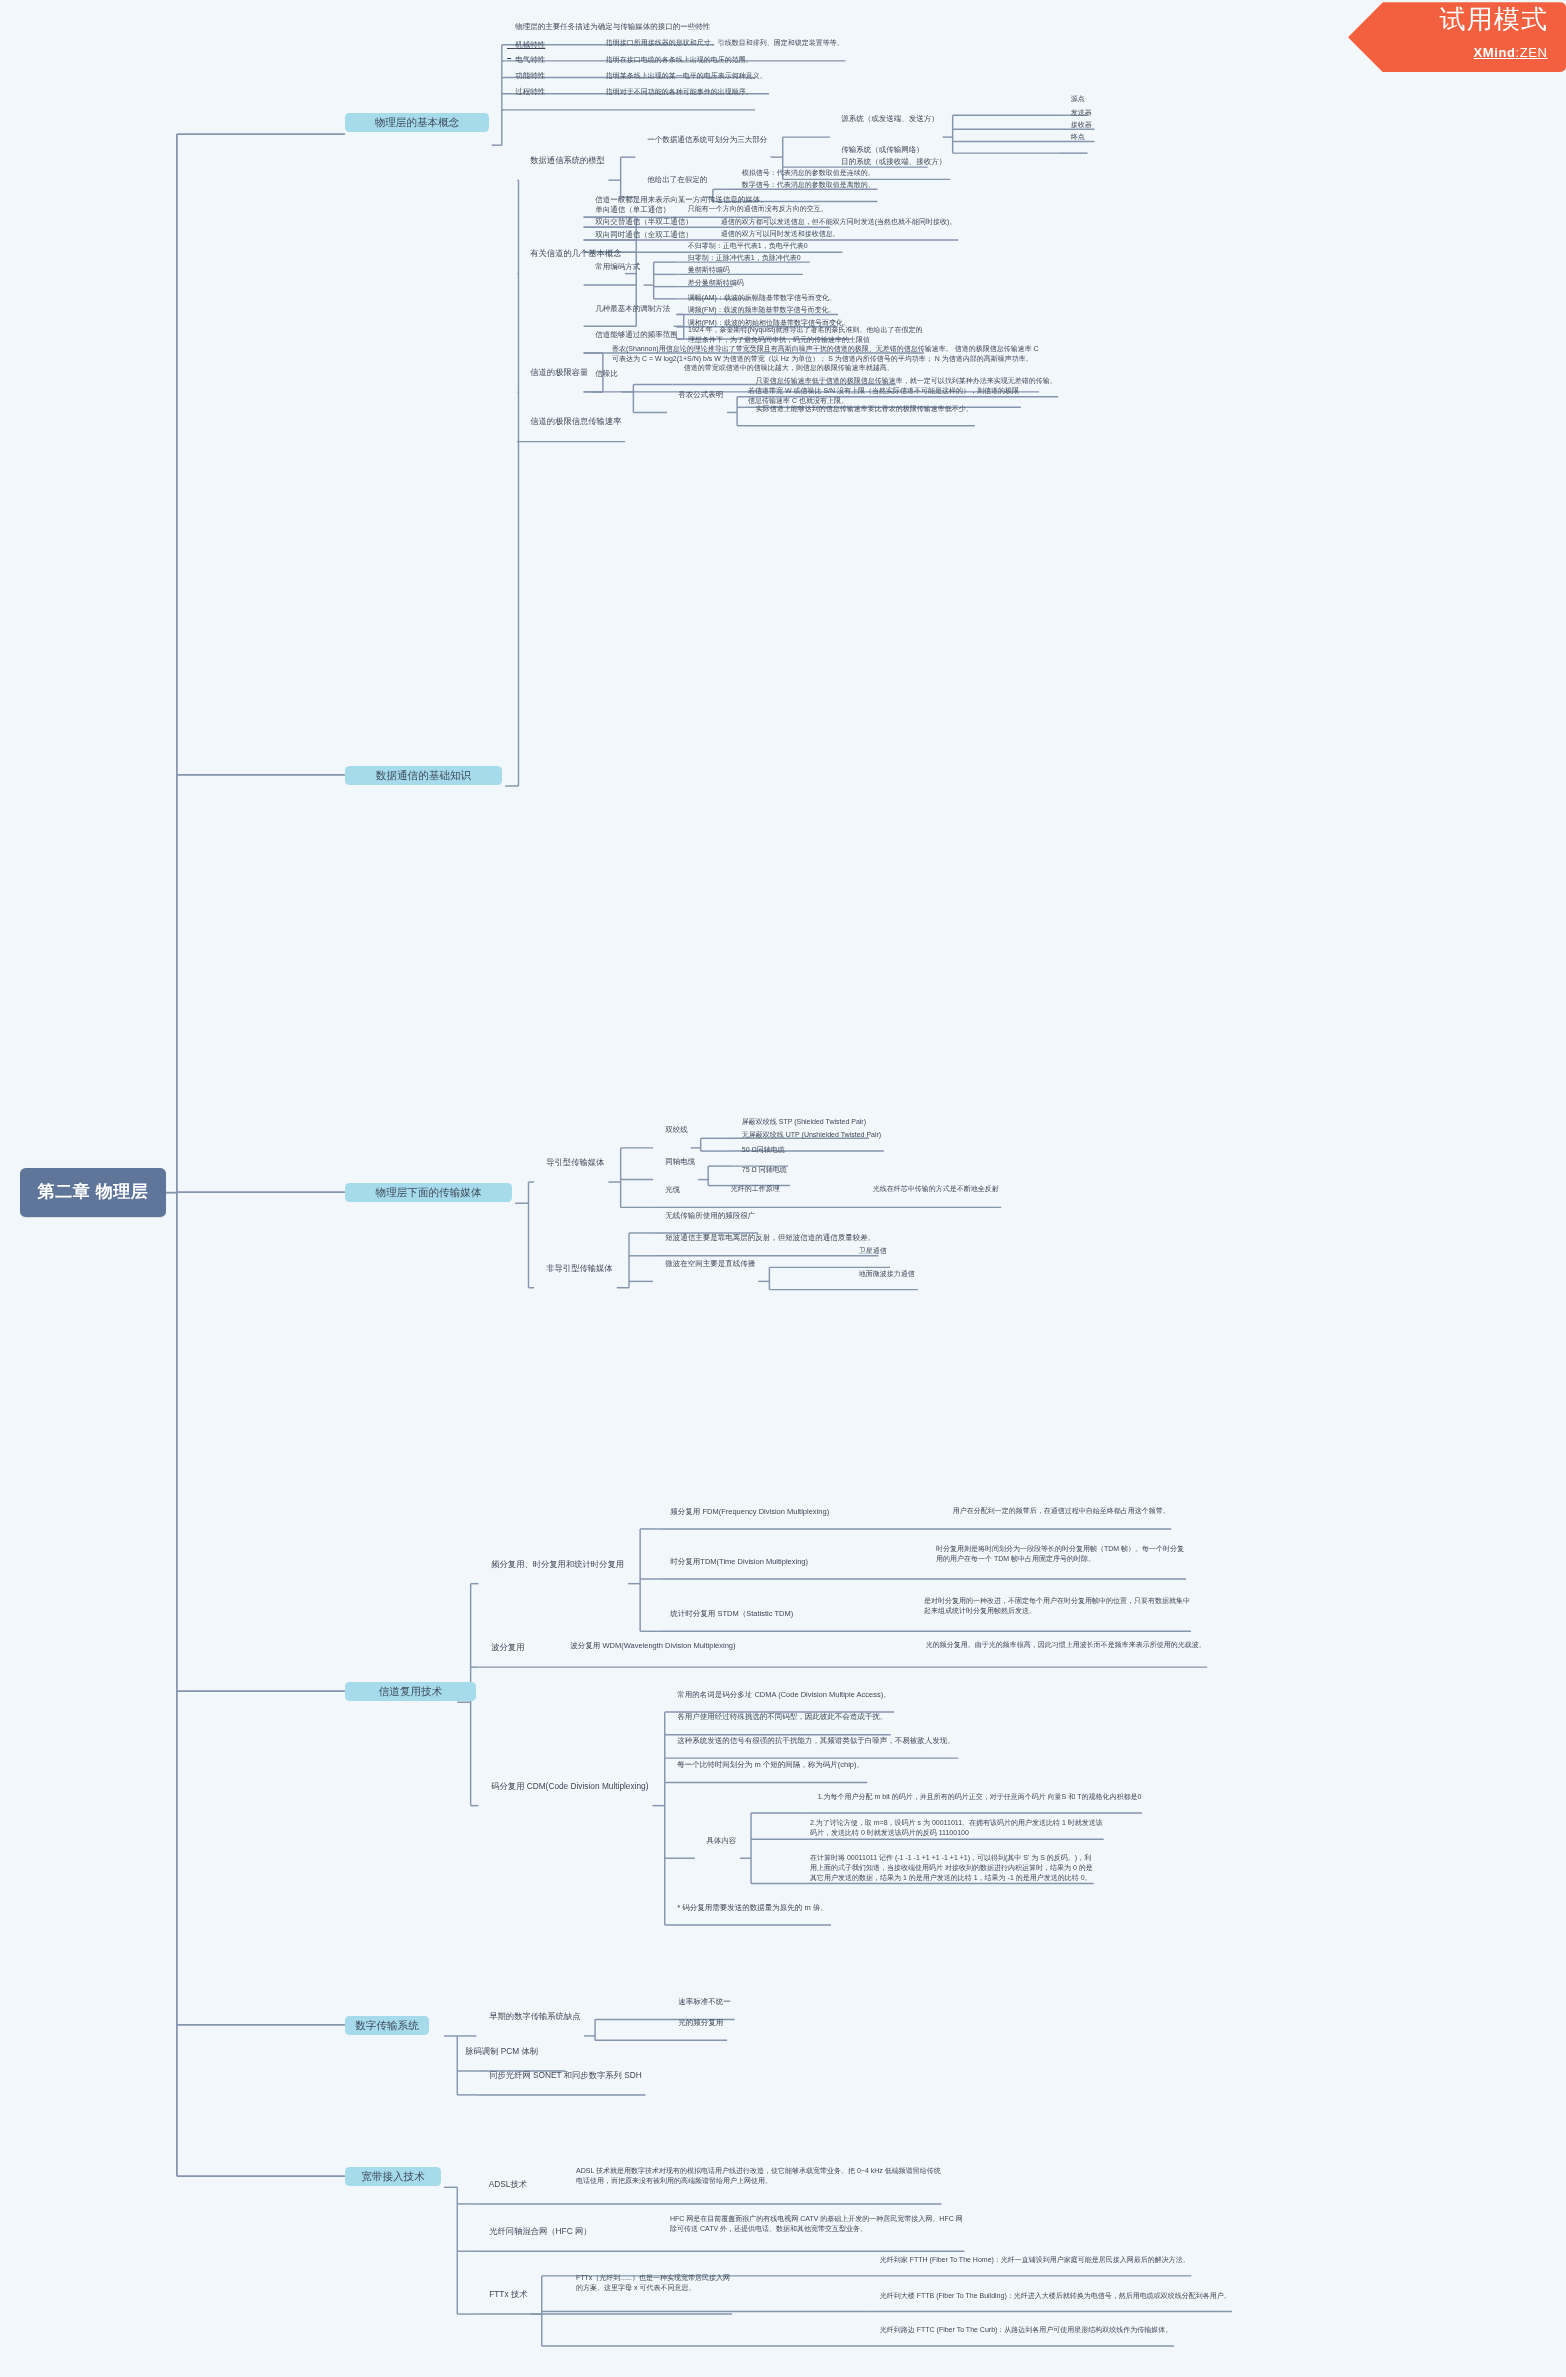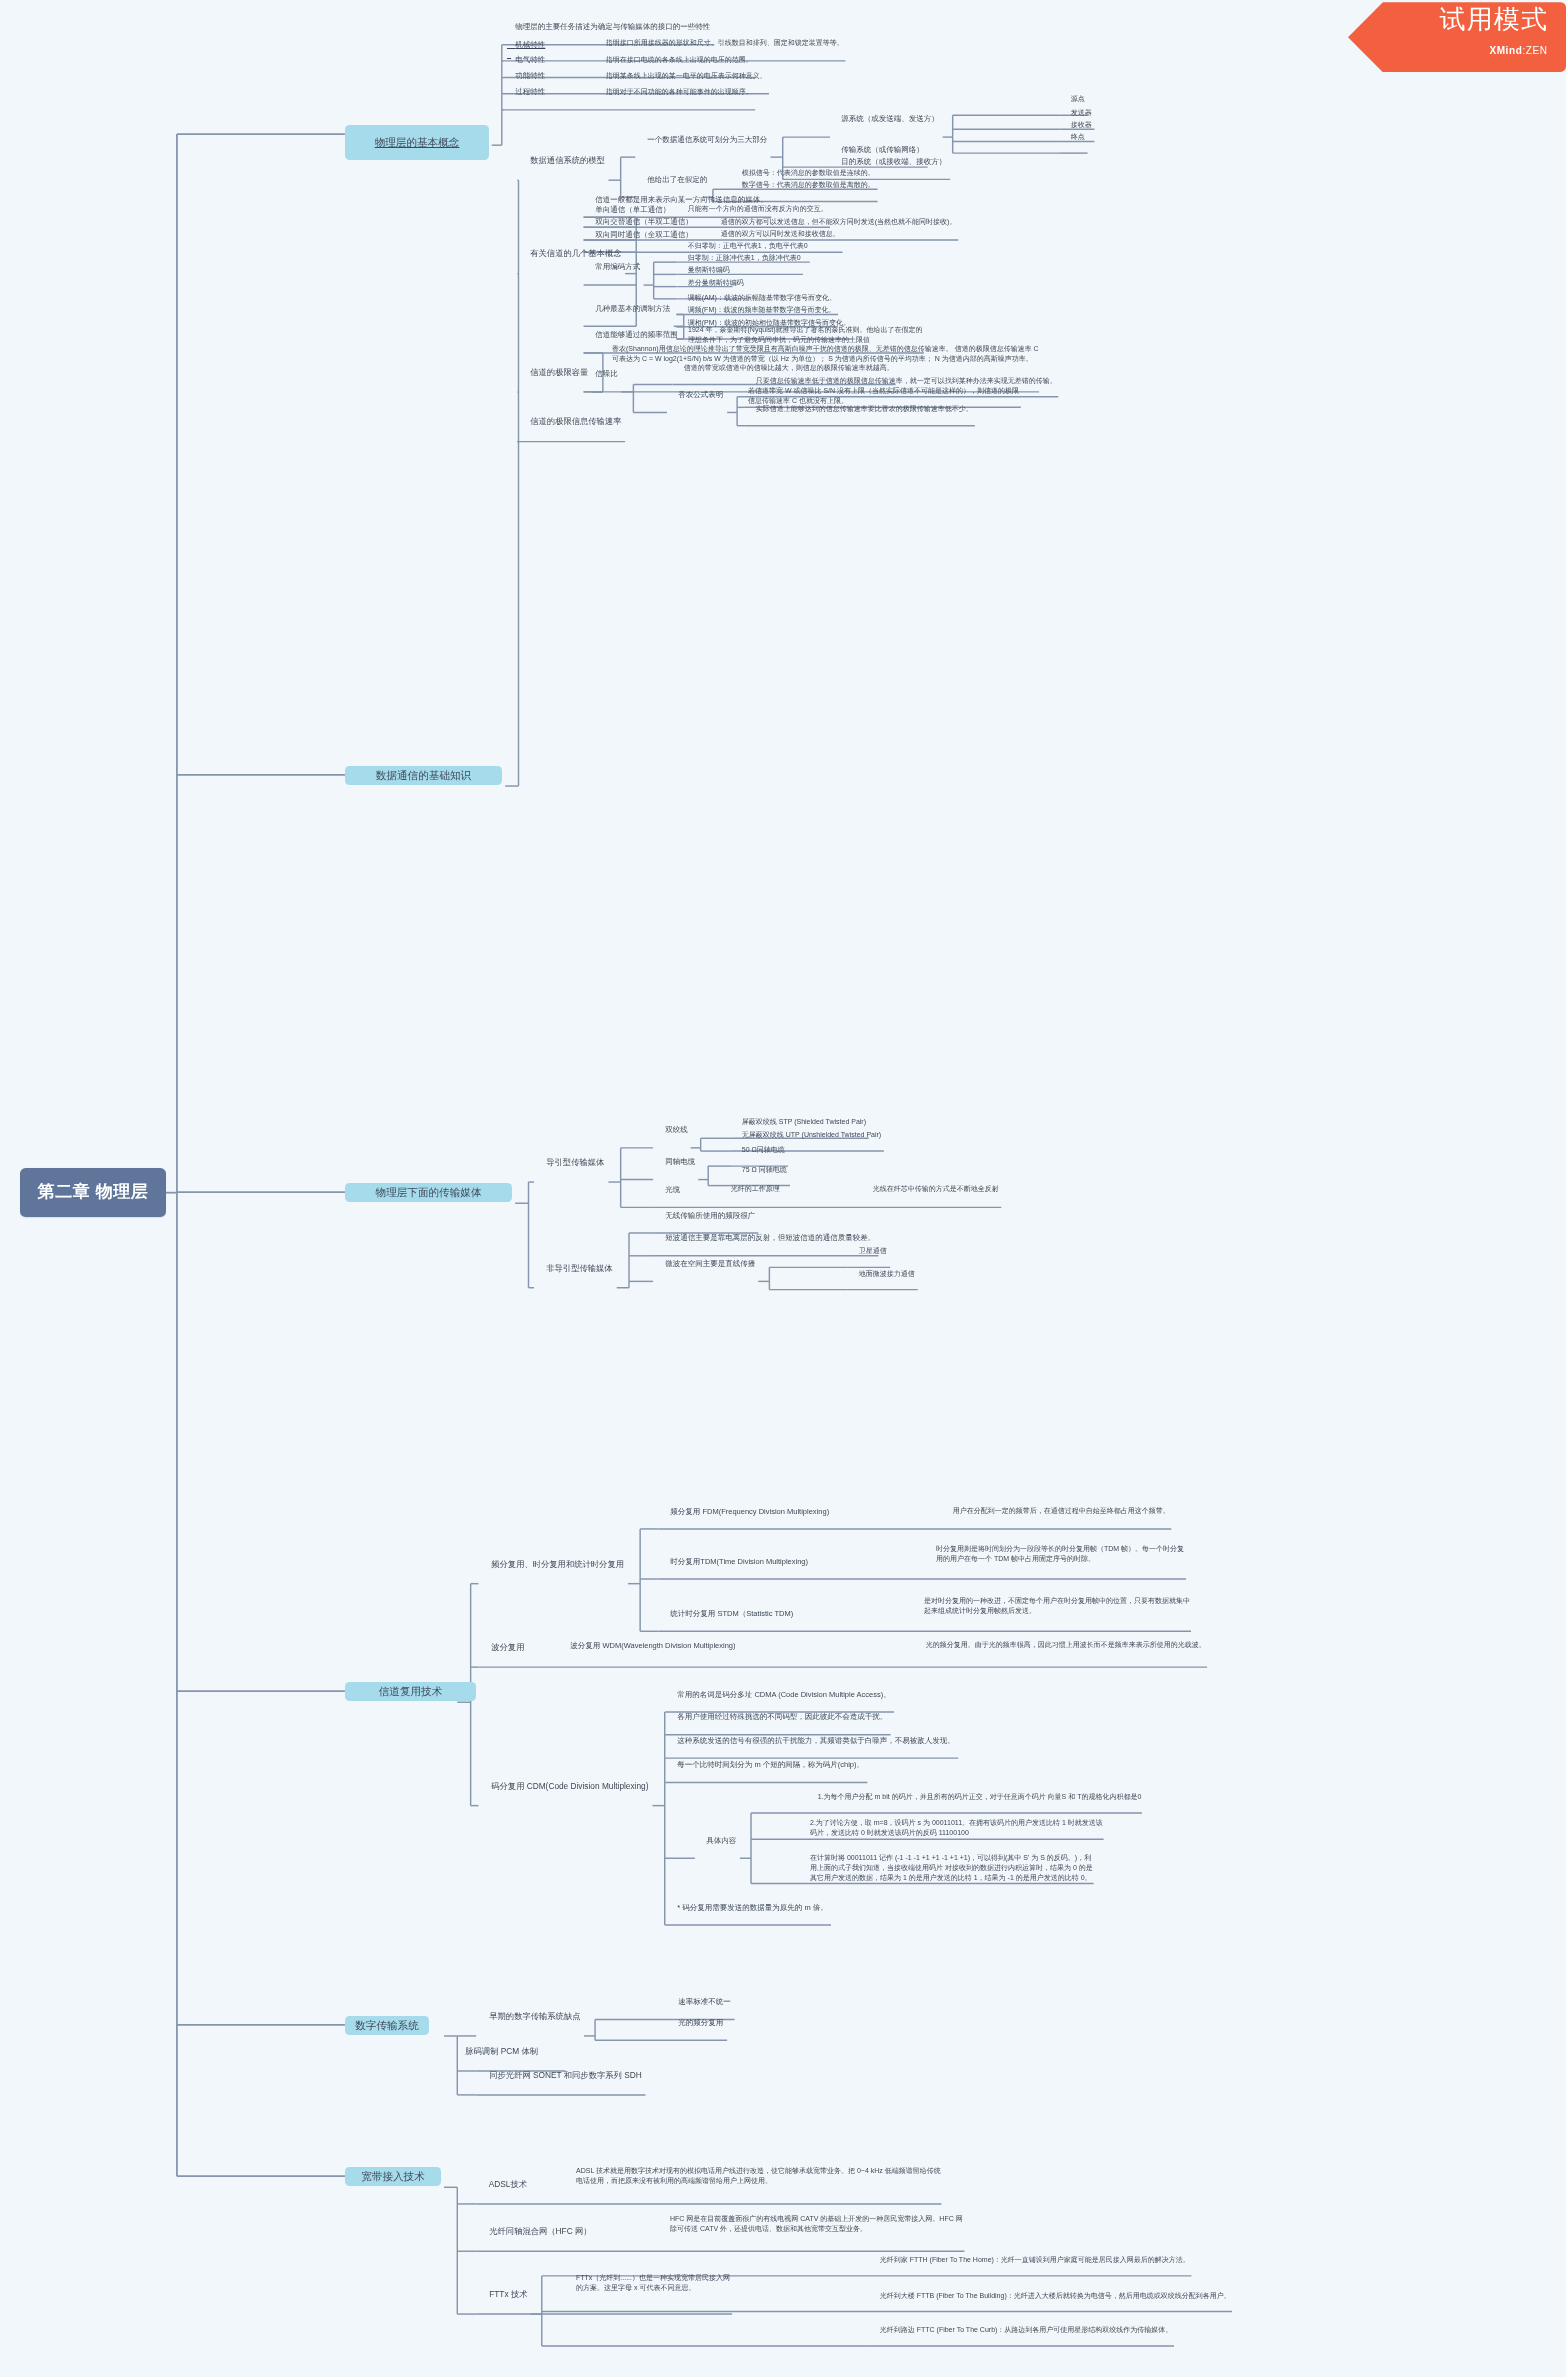--- a/index.html
+++ b/index.html
@@ -27,21 +27,21 @@
     background: #f2603f;
     clip-path: polygon(16% 0%, 100% 0%, 100% 100%, 16% 100%, 0% 50%);
     border-radius: 0 5.6px 5.6px 0;
   }
   #trial-badge .t1 {
     position: absolute; right: 18px; top: 0;
     color: #ffffff; font-size: 26px; font-weight: 400; letter-spacing: 1.1px;
   }
   #trial-badge .t2 {
     position: absolute; right: 18.4px; top: 43px;
-    color: #ffffff; font-size: 10px; letter-spacing: 0.6px;
+    color: #ffffff; font-size: 13px; letter-spacing: 0.6px; text-decoration: underline;
   }
   #trial-badge .t2 b { font-weight: 700; }
 
   
   #wires { position: absolute; inset: 0; z-index: 1; }
 
   
   .node {
     position: absolute;
     z-index: 5;
@@ -286,21 +286,21 @@
       <path d="M973.828125 4217.25 H1562" fill="none" stroke="#8595ad" stroke-width="2.6" stroke-linecap="butt"></path>
       <path d="M1562 4091.25 H2141.65625" fill="none" stroke="#8595ad" stroke-width="2.6" stroke-linecap="butt"></path>
       <path d="M1562 4155.25 H2214.59375" fill="none" stroke="#8595ad" stroke-width="2.6" stroke-linecap="butt"></path>
       <path d="M1562 4217.25 H2110.40625" fill="none" stroke="#8595ad" stroke-width="2.6" stroke-linecap="butt"></path>
     </svg>
 
   <div class="node root" style="left:20px; top:1168px; width:146px; height:49px;">
     <span>第二章 物理层</span>
   </div>
 
-  <div class="node lvl1" style="left:345px; top:125px; width:144px; height:35px;text-decoration:underline;">
+  <div class="node lvl1" style="left:345px; top:113px; width:144px; height:19px;">
     <span>物理层的基本概念</span>
   </div>
   <div class="node lvl3" style="left:507px; top:11px;">
     <span>物理层的主要任务描述为确定与传输媒体的接口的一些特性</span>
   </div>
   <div class="node lvl3" style="left:507px; top:29px;text-decoration:underline;">
     <span>机械特性</span>
   </div>
   <div class="node lvl4" style="left:598px; top:28px;">
     <span>指明接口所用接线器的形状和尺寸、引线数目和排列、固定和锁定装置等等。</span>

